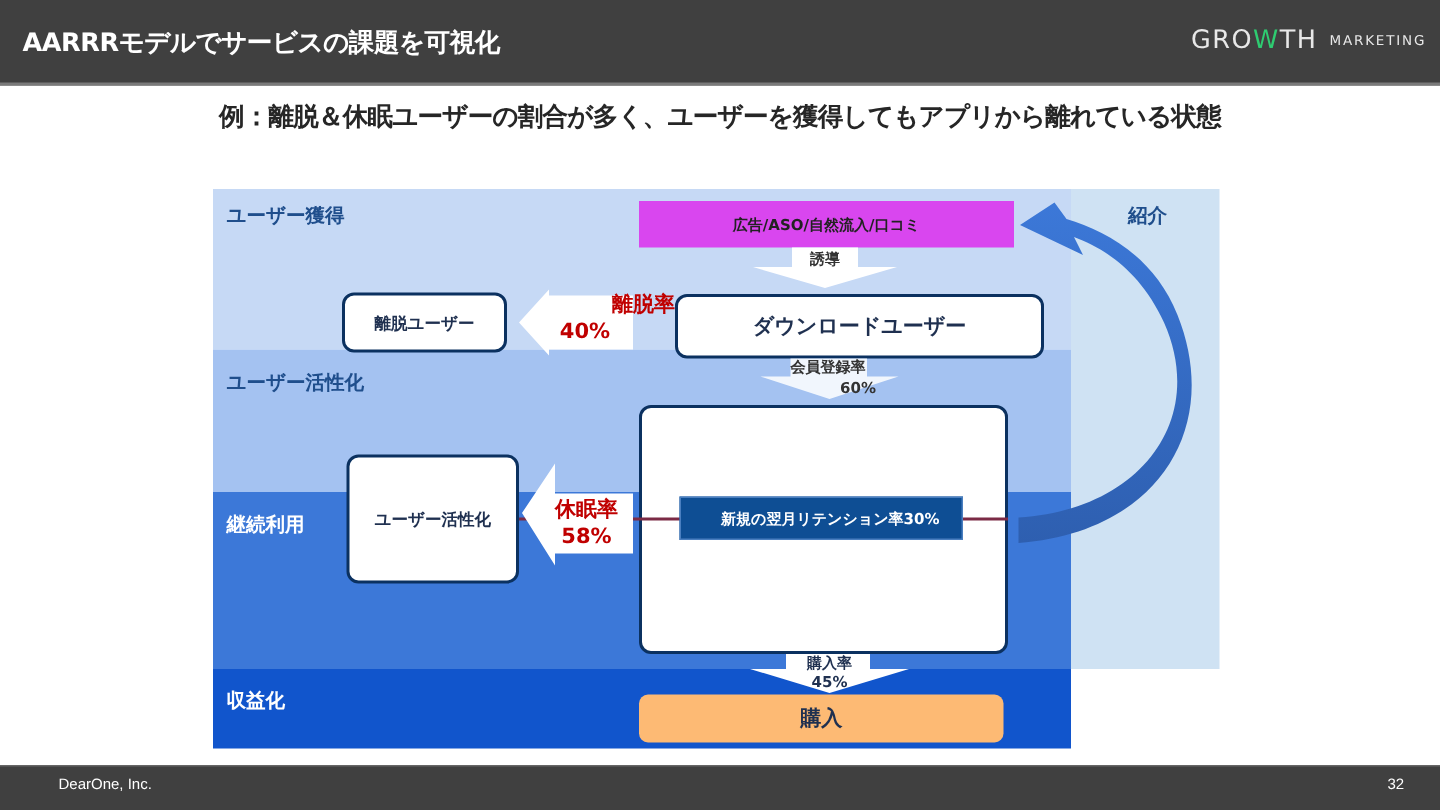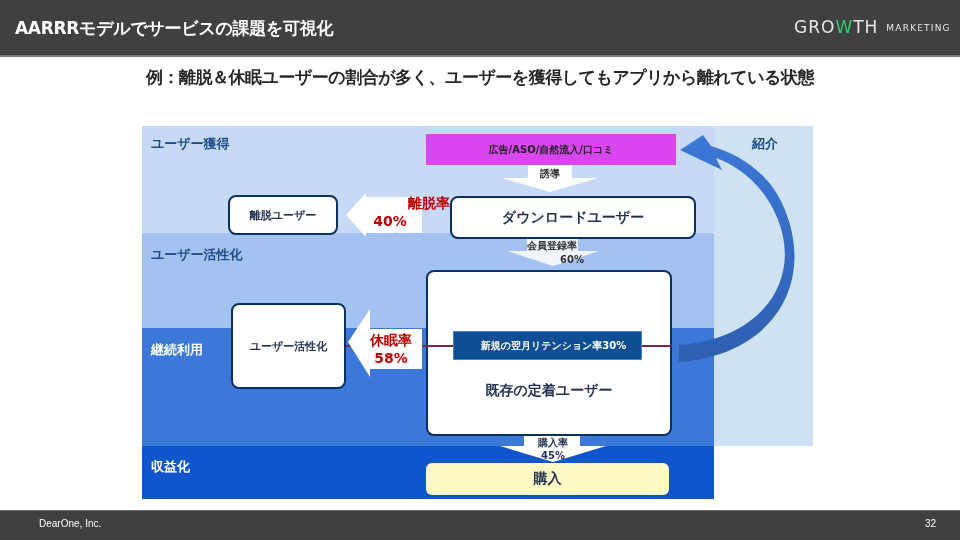--- a/index.html
+++ b/index.html
@@ -28,21 +28,21 @@
   .source-box { left: 426px; top: 134px; width: 250px; height: 31px; background: #d946ef; display: flex; align-items: center; justify-content: center; font-size: 10px; font-weight: bold; color: #222; }
   .download-box { left: 450px; top: 196px; width: 246px; height: 43px; font-size: 14px; }
   .churn-box { left: 228px; top: 195px; width: 110px; height: 40px; font-size: 11px; }
   .dormant-box { left: 231px; top: 303px; width: 115px; height: 86px; font-size: 11px; }
   .main-box { left: 426px; top: 270px; width: 246px; height: 166px; }
   .new-users { left: 0; top: 32px; width: 100%; text-align: center; font-size: 14px; font-weight: bold; color: #1f3050; }
   .existing-users { left: 0; top: 110px; width: 100%; text-align: center; font-size: 14px; font-weight: bold; color: #1f3050; }
   .retention-line { left: 426px; top: 345px; width: 246px; height: 2px; background: #7b2a45; }
   .retention-line-left { left: 346px; top: 345px; width: 80px; height: 2px; background: #7b2a45; }
   .retention-bar { left: 453px; top: 331px; width: 189px; height: 29px; background: #0e4e94; border: 1px solid #4a7fc0; color: #ffffff; font-size: 10px; font-weight: bold; display: flex; align-items: center; justify-content: center; white-space: nowrap; padding-left: 12px; }
-  .purchase-box { left: 426px; top: 463px; width: 243px; height: 32px; background: #fef9c3; border-radius: 6px; display: flex; align-items: center; justify-content: center; font-size: 14px; font-weight: bold; color: #1f3050; }
+  .purchase-box { left: 426px; top: 463px; width: 243px; height: 32px; background: #fdba74; border-radius: 6px; display: flex; align-items: center; justify-content: center; font-size: 14px; font-weight: bold; color: #1f3050; }
 
   .arrow-label { text-align: center; font-weight: bold; white-space: nowrap; }
   .rate-red { color: #c00000; font-size: 14px; line-height: 17px; }
   .flow-label { color: #333; font-size: 10px; line-height: 11px; }
   svg { position: absolute; overflow: visible; }
 </style>
 </head>
 <body>
 
 <div class="abs header"></div>
@@ -81,21 +81,20 @@
 <div class="abs arrow-label flow-label" style="left:520px; top:254px; width:104px;">60%</div>
 
 <svg style="left:346px; top:193px;" width="80" height="44">
   <polygon points="0,22 20,0 20,4 76,4 76,40 20,40 20,44" fill="#ffffff"></polygon>
 </svg>
 <div class="abs arrow-label rate-red" style="left:362px; top:195px; width:56px;margin-left:39px;">離脱率</div>
 <div class="abs arrow-label rate-red" style="left:362px; top:213px; width:56px;">40%</div>
 <div class="abs box churn-box">離脱ユーザー</div>
 
 <div class="abs box main-box" style="display:block;">
-  <div class="abs existing-users">既存の定着ユーザー</div>
 </div>
 <div class="abs retention-line"></div>
 <div class="abs retention-line-left"></div>
 <div class="abs retention-bar">新規の翌月リテンション率30%</div>
 
 <svg style="left:346px; top:303px;" width="80" height="78">
   <polygon points="2,39 24,6 24,26 76,26 76,66 24,66 24,74" fill="#ffffff"></polygon>
 </svg>
 <div class="abs arrow-label rate-red" style="left:364px; top:332px; width:54px;">休眠率</div>
 <div class="abs arrow-label rate-red" style="left:364px; top:350px; width:54px;">58%</div>

